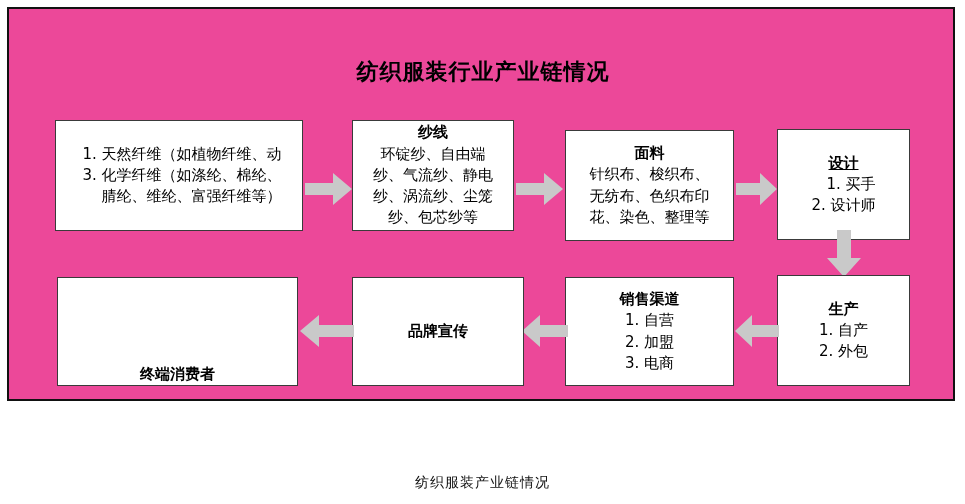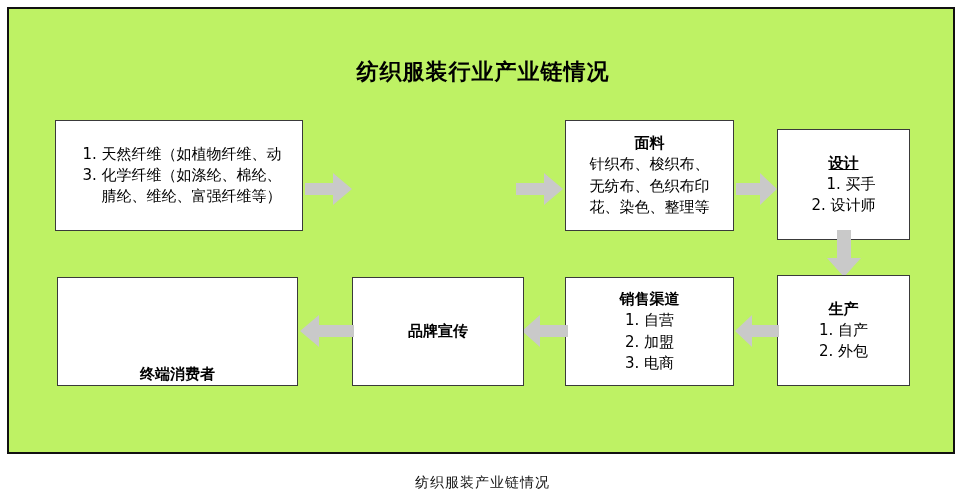--- a/index.html
+++ b/index.html
@@ -3,24 +3,24 @@
 <meta charset="utf-8">
 <style>
   html,body{margin:0;padding:0;}
   body{
     width:965px;height:504px;background:#ffffff;
     font-family:"DejaVu Sans","Liberation Sans",sans-serif;
     overflow:hidden;position:relative;
   }
   #frame{
     position:absolute;left:7px;top:7px;
-    width:948px;height:447px;
+    width:948px;height:394px;
     border:2px solid #111111;
     box-sizing:border-box;
-    background:#bef264;
+    background:#ec4899;
   }
   #title{
     position:absolute;left:0;top:48px;width:948px;
     text-align:center;
     font-size:22px;font-weight:bold;color:#000000;
     letter-spacing:1px;
   }
   #caption{
     position:absolute;left:0;top:474px;width:965px;
     text-align:center;
@@ -38,21 +38,21 @@
   .box .inner{ width:100%; padding:0 6px; box-sizing:border-box; }
   .ttl{ font-weight:bold; font-size:15px; line-height:1.42; }
   .lines{ font-size:15px; line-height:1.42; }
   .lines .ln{ white-space:nowrap; }
   .listbox{ text-align:right; display:inline-block; }
   .listbox .ln{ white-space:nowrap; }
 
   
   #box-fiber      { left:46px;  top:111px; width:248px; height:111px; }
   #box-yarn       { left:343px; top:111px; width:162px; height:111px; }
-  #box-fabric     { left:556px; top:111px; width:169px; height:111px; }
+  #box-fabric     { left:556px; top:121px; width:169px; height:111px; }
   #box-design     { left:768px; top:120px; width:133px; height:111px;text-decoration:underline; }
   #box-production { left:768px; top:266px; width:133px; height:111px; }
   #box-channel    { left:556px; top:268px; width:169px; height:109px; }
   #box-brand      { left:343px; top:268px; width:172px; height:109px; }
   #box-consumer   { left:48px;  top:268px; width:241px; height:109px;align-items:flex-end; }
 
   #box-fiber .inner{ padding-left:12px; }
 
   
   .arrow{ position:absolute; }
@@ -74,20 +74,31 @@
       </div>
     </div>
   </div>
 
   <div class="arrow" style="left:296px; top:160px;">
     <svg width="48" height="40" viewBox="0 0 48 40">
         <polygon points="0,14 28,14 28,4 47,20 28,36 28,26 0,26" fill="#c9c9c9"></polygon>
       </svg>
   </div>
 
+  <div class="box" id="box-yarn">
+    <div class="inner">
+      <div class="ttl">纱线</div>
+      <div class="lines">
+        <div class="ln">环锭纱、自由端</div>
+        <div class="ln">纱、气流纱、静电</div>
+        <div class="ln">纱、涡流纱、尘笼</div>
+        <div class="ln">纱、包芯纱等</div>
+      </div>
+    </div>
+  </div>
 
   <div class="arrow" style="left:507px; top:160px;">
     <svg width="48" height="40" viewBox="0 0 48 40">
         <polygon points="0,14 28,14 28,4 47,20 28,36 28,26 0,26" fill="#c9c9c9"></polygon>
       </svg>
   </div>
 
   <div class="box" id="box-fabric">
     <div class="inner">
       <div class="ttl">面料</div>

